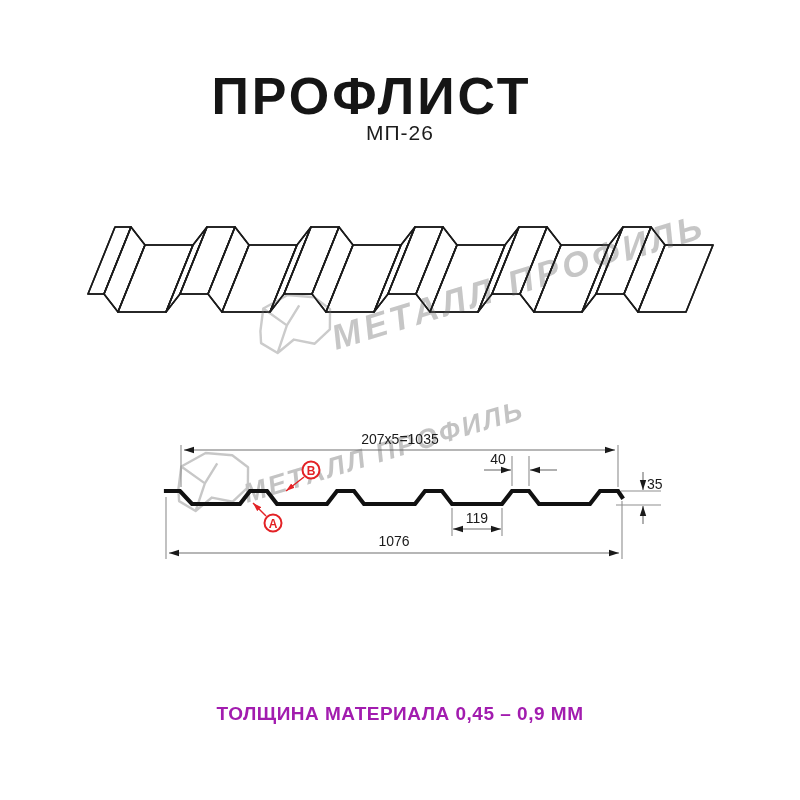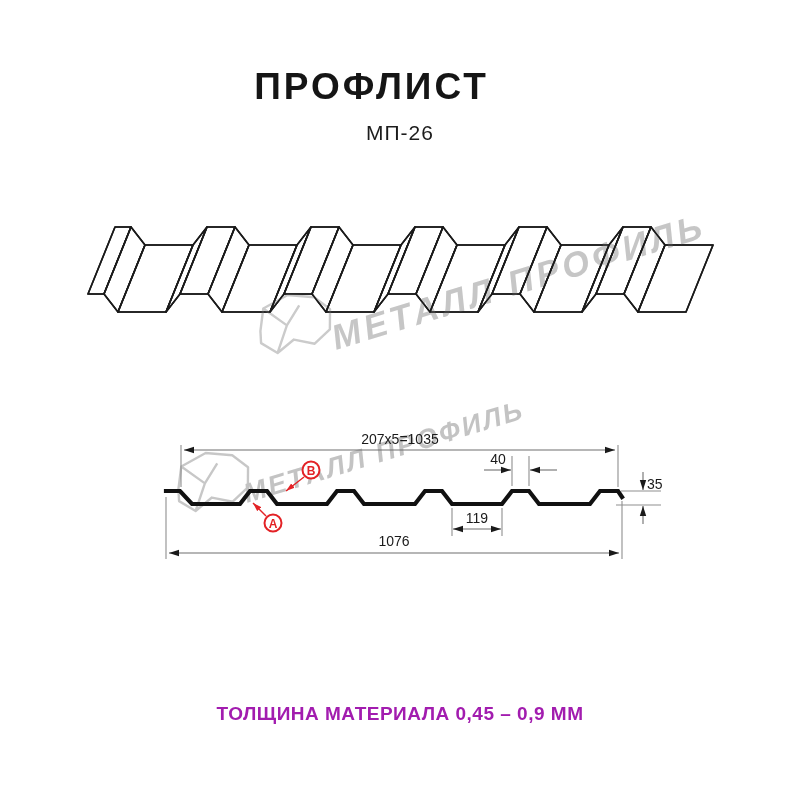--- a/index.html
+++ b/index.html
@@ -2,21 +2,21 @@
 <html><head>
 <meta charset="utf-8">
 <style>
   html,body{margin:0;padding:0;}
   body{
     width:800px;height:800px;background:#ffffff;position:relative;
     font-family:"Liberation Sans", sans-serif;overflow:hidden;
   }
   .page-title{
     position:absolute;left:0;top:66px;width:743px;text-align:center;
-    font-size:37px;font-weight:bold;letter-spacing:3px;color:#151515;
+    font-size:52px;font-weight:bold;letter-spacing:3px;color:#151515;
   }
   .page-subtitle{
     position:absolute;left:0;top:121px;width:800px;text-align:center;
     font-size:21px;font-weight:normal;letter-spacing:1px;color:#1c1c1c;
   }
   .page-note{
     position:absolute;left:0;top:703px;width:800px;text-align:center;
     font-size:19px;font-weight:bold;letter-spacing:0.5px;color:#a21caf;
   }
   svg{position:absolute;left:0;top:0;}

